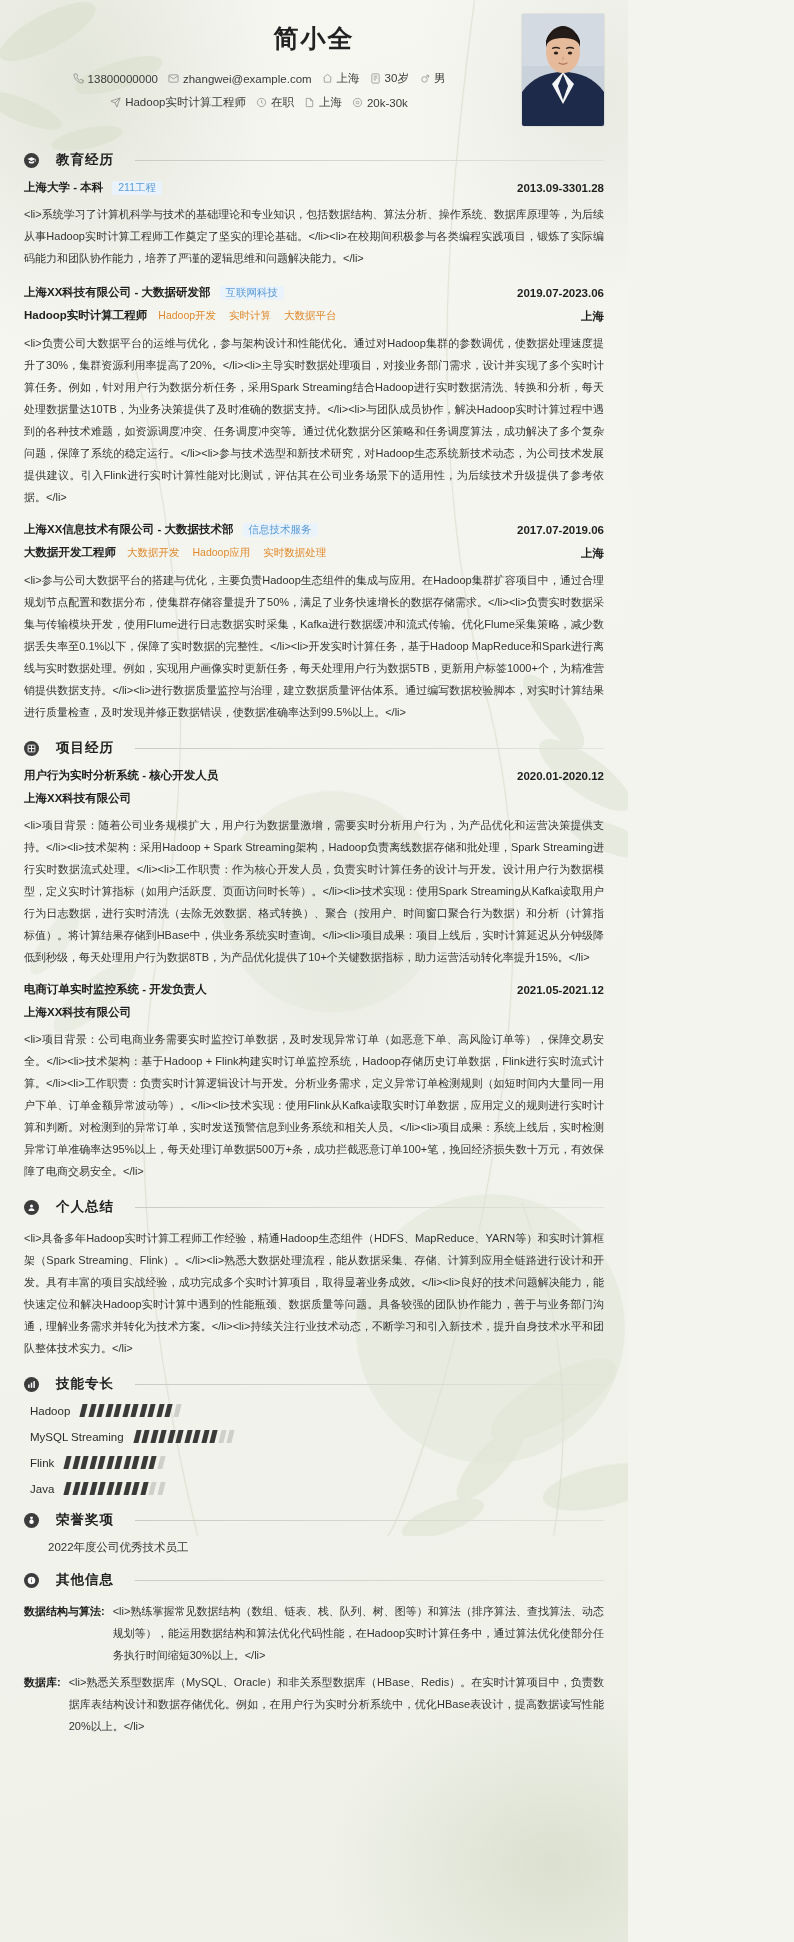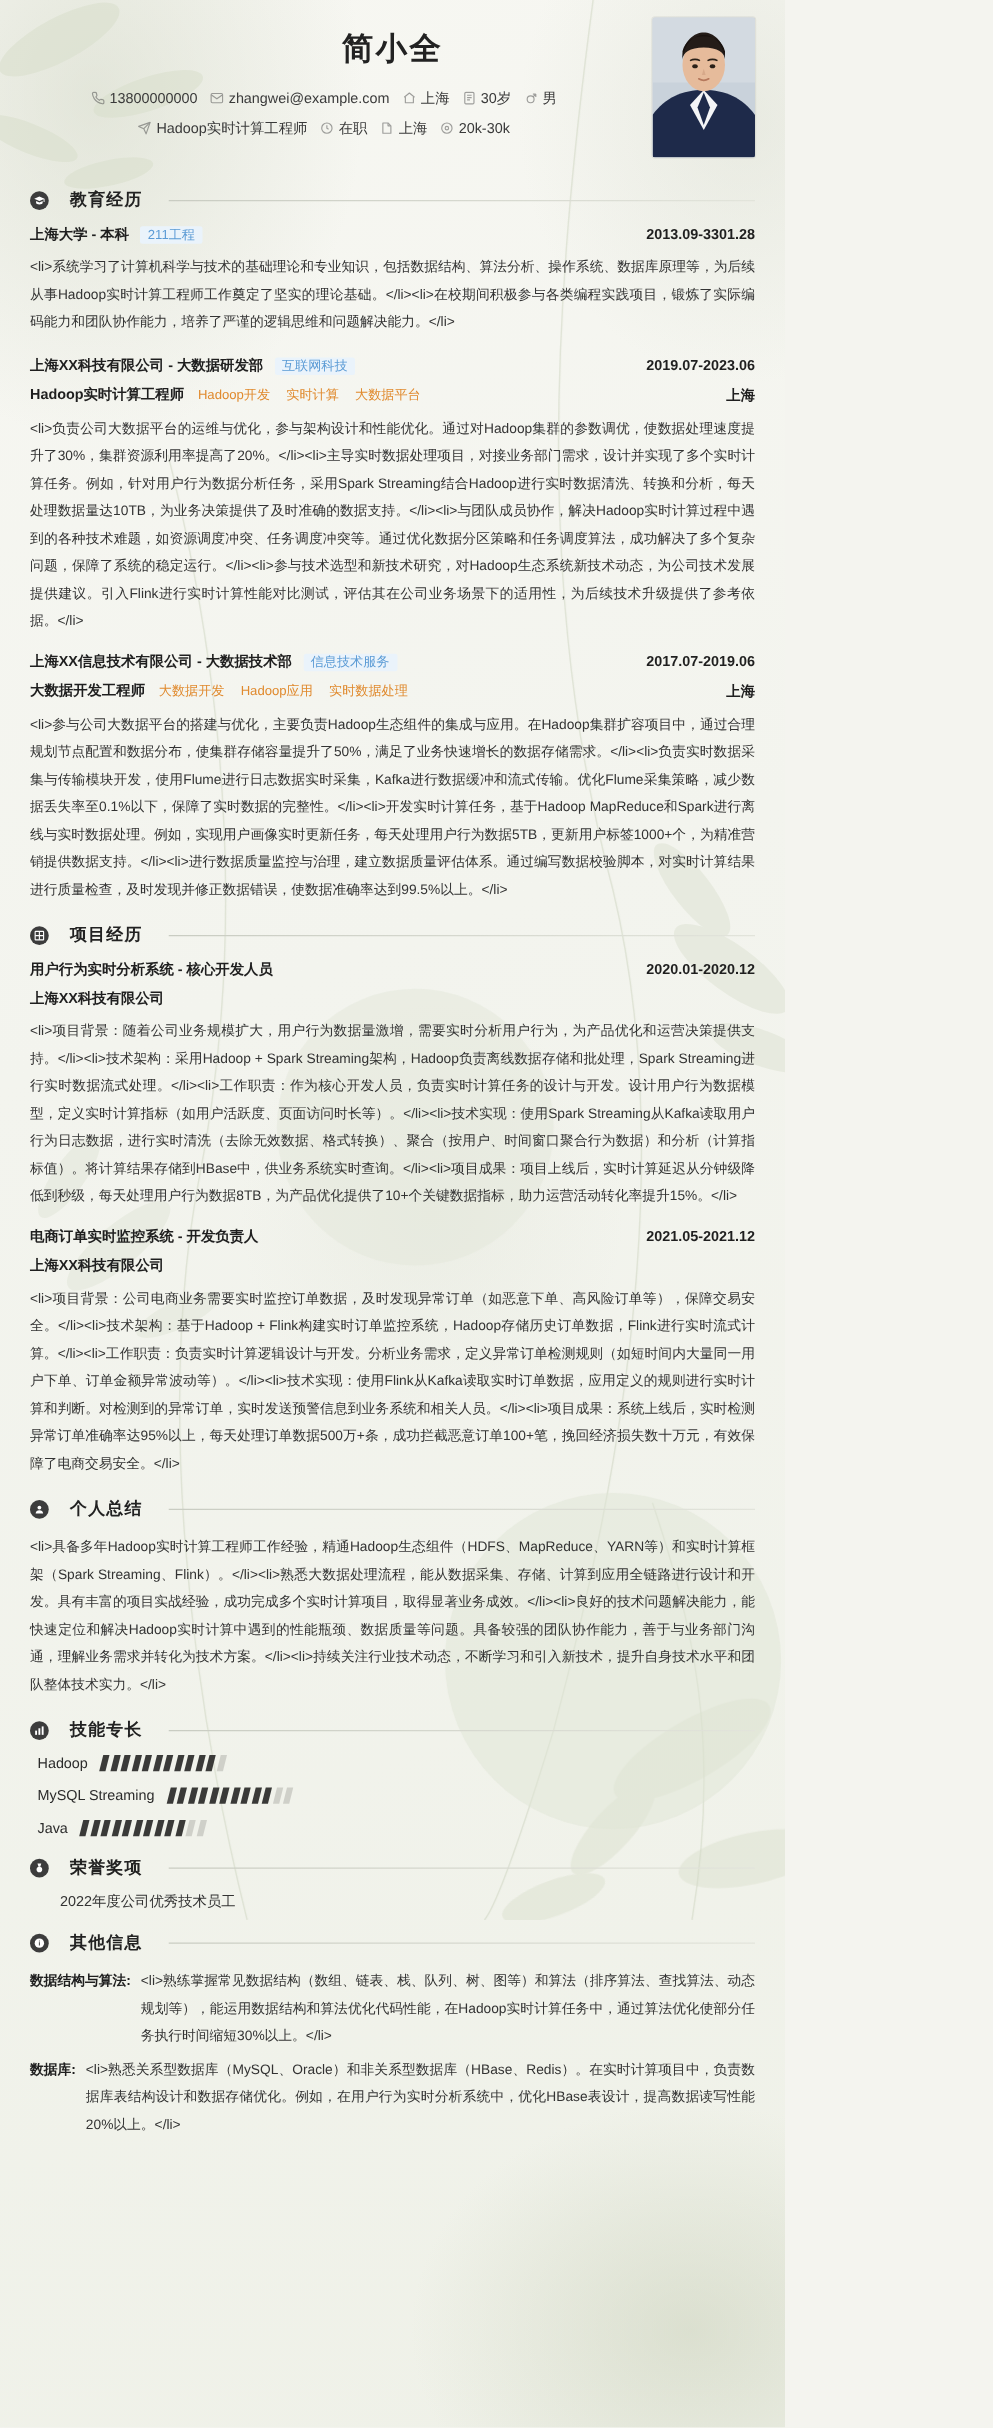--- a/index.html
+++ b/index.html
@@ -541,20 +541,37 @@
             <span class="seg on"></span>
             <span class="seg on"></span>
             <span class="seg on"></span>
             <span class="seg on"></span>
             <span class="seg on"></span>
             <span class="seg"></span>
             <span class="seg"></span>
           </span>
       </div>
       <div class="skill-row">
+        <span class="skill-name">Flink</span>
+        <span class="skill-bars">
+            <span class="seg on"></span>
+            <span class="seg on"></span>
+            <span class="seg on"></span>
+            <span class="seg on"></span>
+            <span class="seg on"></span>
+            <span class="seg on"></span>
+            <span class="seg on"></span>
+            <span class="seg on"></span>
+            <span class="seg on"></span>
+            <span class="seg on"></span>
+            <span class="seg on"></span>
+            <span class="seg"></span>
+          </span>
+      </div>
+      <div class="skill-row">
         <span class="skill-name">Java</span>
         <span class="skill-bars">
             <span class="seg on"></span>
             <span class="seg on"></span>
             <span class="seg on"></span>
             <span class="seg on"></span>
             <span class="seg on"></span>
             <span class="seg on"></span>
             <span class="seg on"></span>
             <span class="seg on"></span>

